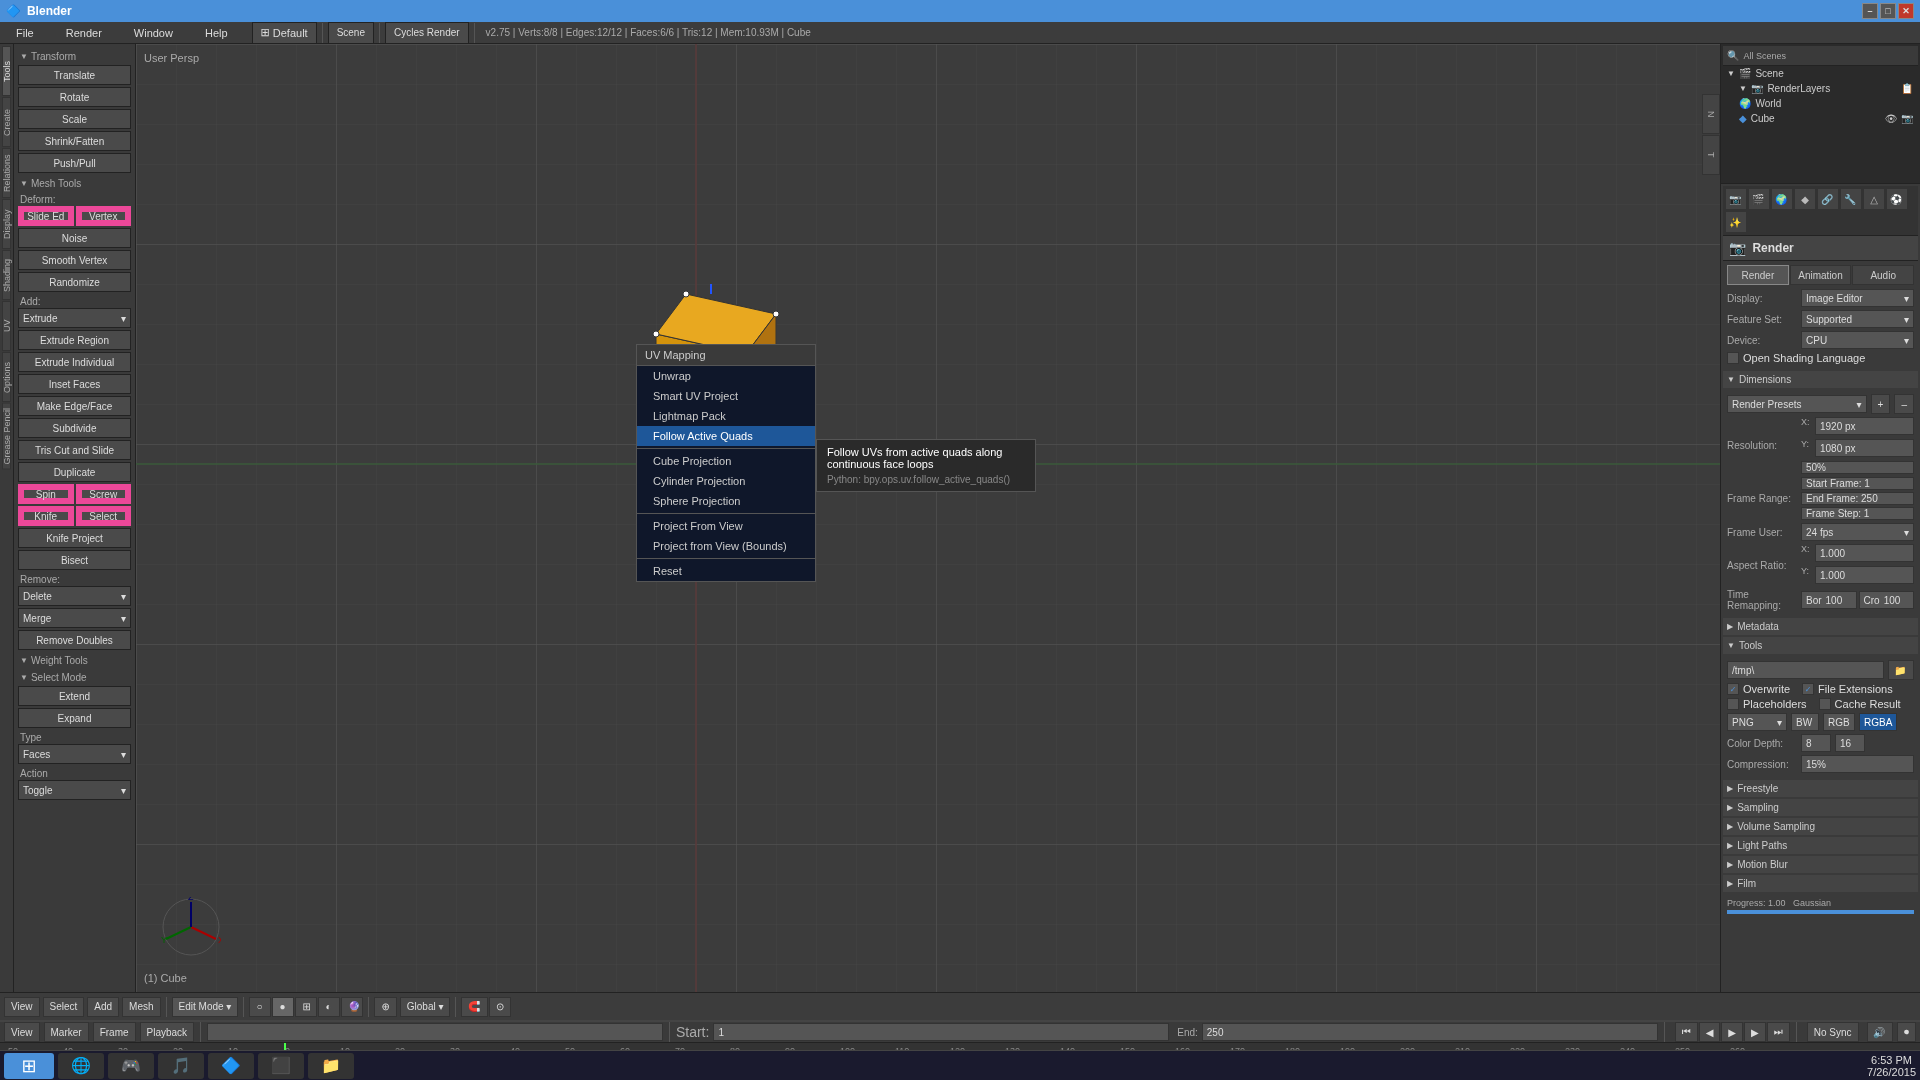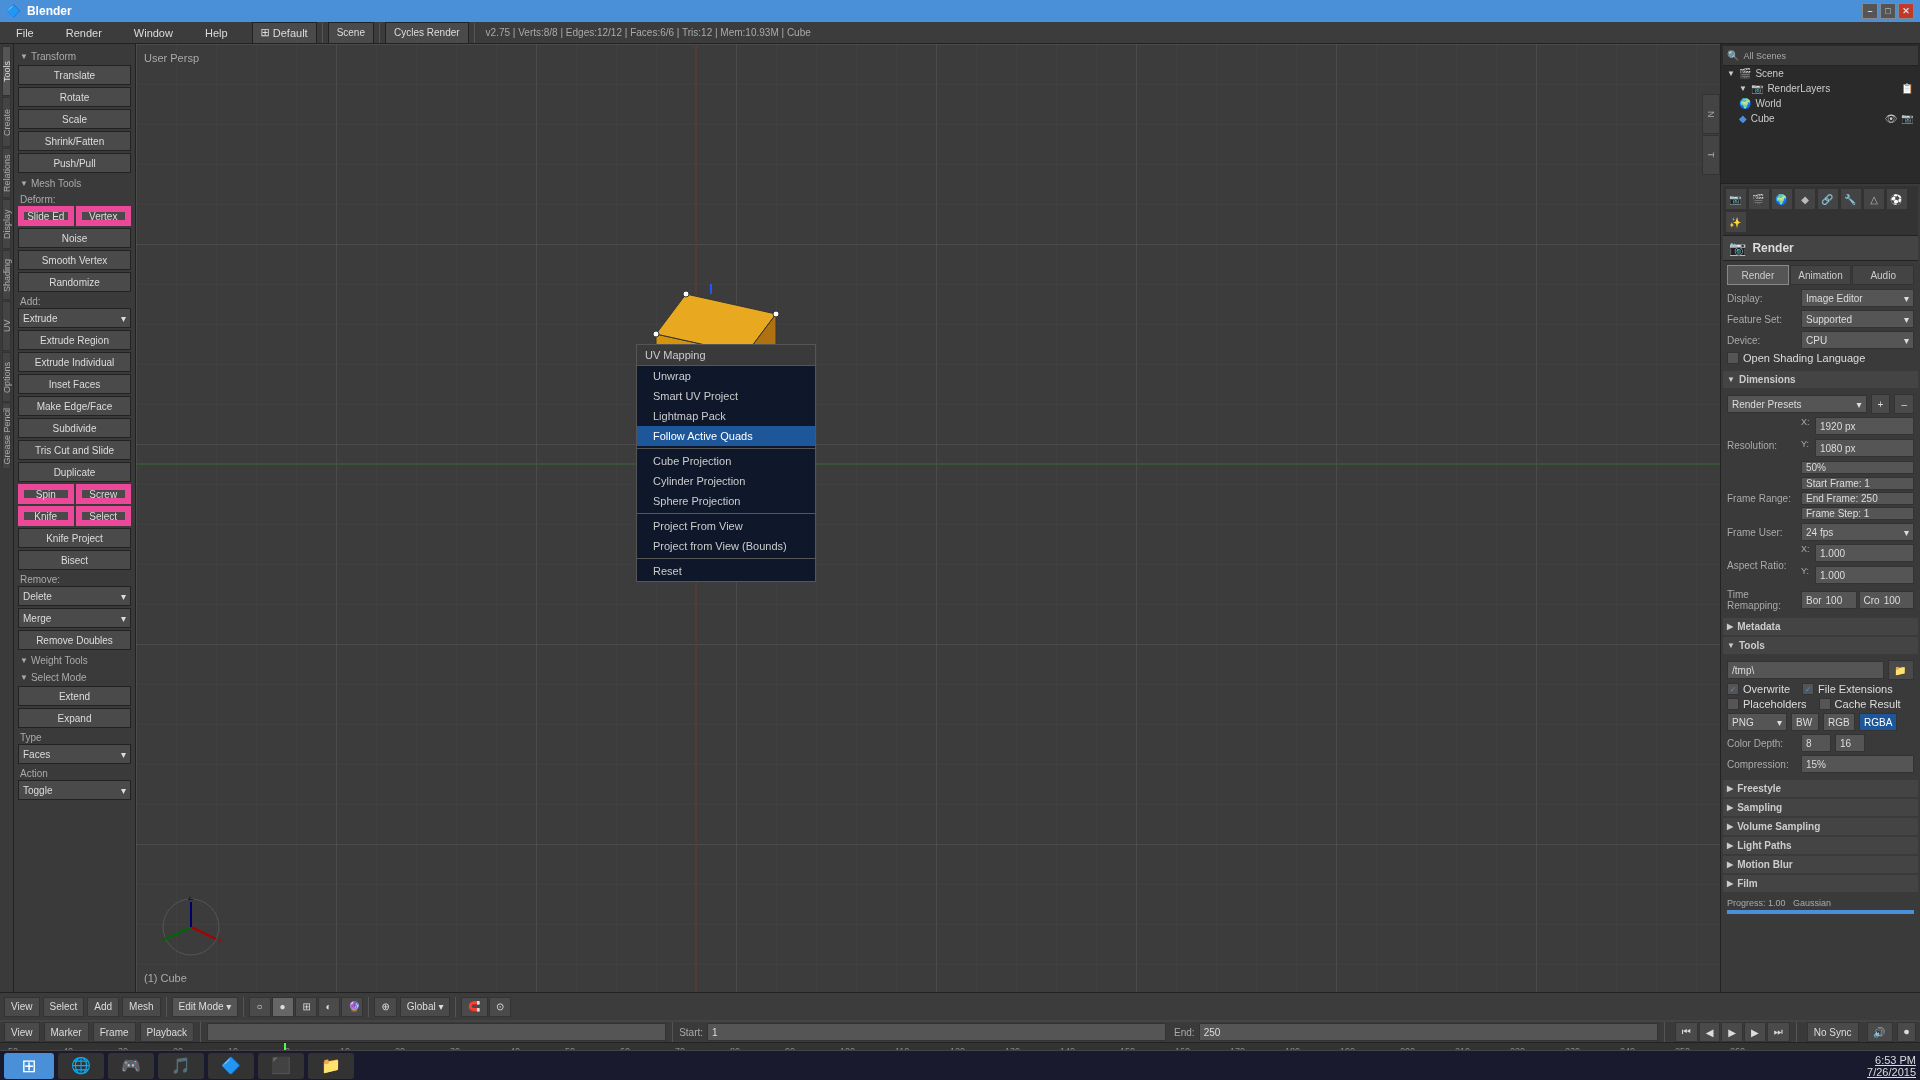--- a/index.html
+++ b/index.html
@@ -313,21 +313,20 @@
     .props-section-collapse {
       display: flex;
       align-items: center;
       gap: 4px;
       padding: 3px 4px;
       background: #444;
       margin-bottom: 2px;
       cursor: pointer;
       font-size: 10px;
       color: #ccc;
-      font-weight: bold;
     }
     .props-section-collapse::before {
       content: '▼';
       font-size: 8px;
     }
     .props-section-collapse.collapsed::before {
       content: '▶';
     }
     .props-tabs {
       display: flex;
@@ -452,22 +451,21 @@
       align-items: center;
       justify-content: center;
       cursor: pointer;
       color: white;
       font-size: 18px;
     }
     .taskbar-time {
       margin-left: auto;
       font-size: 11px;
       color: #ddd;
-      text-align: right;
-      text-decoration: underline;
+      text-align: center;
     }
 
     .small-btn {
       height: 20px;
       padding: 0 6px;
       background: #4a4a4a;
       border: 1px solid #333;
       color: #ddd;
       font-size: 10px;
       cursor: pointer;
@@ -702,20 +700,24 @@
       <div class="ctx-menu-item">Cube Projection</div>
       <div class="ctx-menu-item">Cylinder Projection</div>
       <div class="ctx-menu-item">Sphere Projection</div>
       <div class="ctx-menu-separator"></div>
       <div class="ctx-menu-item">Project From View</div>
       <div class="ctx-menu-item">Project from View (Bounds)</div>
       <div class="ctx-menu-separator"></div>
       <div class="ctx-menu-item">Reset</div>
     </div>
 
+    <div id="tooltip">
+      <div id="tooltip-title">Follow UVs from active quads along continuous face loops</div>
+      <div id="tooltip-python">Python: bpy.ops.uv.follow_active_quads()</div>
+    </div>
 
   </div>
 
   <div id="right-panel" style="display:flex; flex-direction:column; width:200px;">
 
     <div id="outliner" style="height:140px; background:#2a2a2a; border-bottom:1px solid #222; overflow:hidden;">
       <div style="height:20px; background:#3a3a3a; display:flex; align-items:center; padding:0 4px; gap:4px; border-bottom:1px solid #222;">
         <span style="font-size:10px;">🔍</span>
         <span style="font-size:9px; color:#aaa;">All Scenes</span>
       </div>
@@ -957,21 +959,21 @@
 <div id="timeline">
   <div id="timeline-header">
     <div class="small-btn">View</div>
     <div class="small-btn">Marker</div>
     <div class="small-btn">Frame</div>
     <div class="small-btn">Playback</div>
     <div class="toolbar-sep"></div>
 
     <div class="props-field" style="width:40px; height:18px; font-size:10px;"></div>
     <div class="toolbar-sep"></div>
-    <span style="font-size:10px; color:#aaa;">Start:</span>
+    <span style="font-size:14px; color:#aaa;">Start:</span>
     <div class="props-field" style="width:35px; height:18px; font-size:10px;">1</div>
     <span style="font-size:10px; color:#aaa; margin-left:4px;">End:</span>
     <div class="props-field" style="width:40px; height:18px; font-size:10px;">250</div>
     <div class="toolbar-sep"></div>
 
     <div style="display:flex; gap:1px; margin-left:4px;">
       <div class="small-btn">⏮</div>
       <div class="small-btn">◀</div>
       <div class="small-btn">▶</div>
       <div class="small-btn">▶</div>

